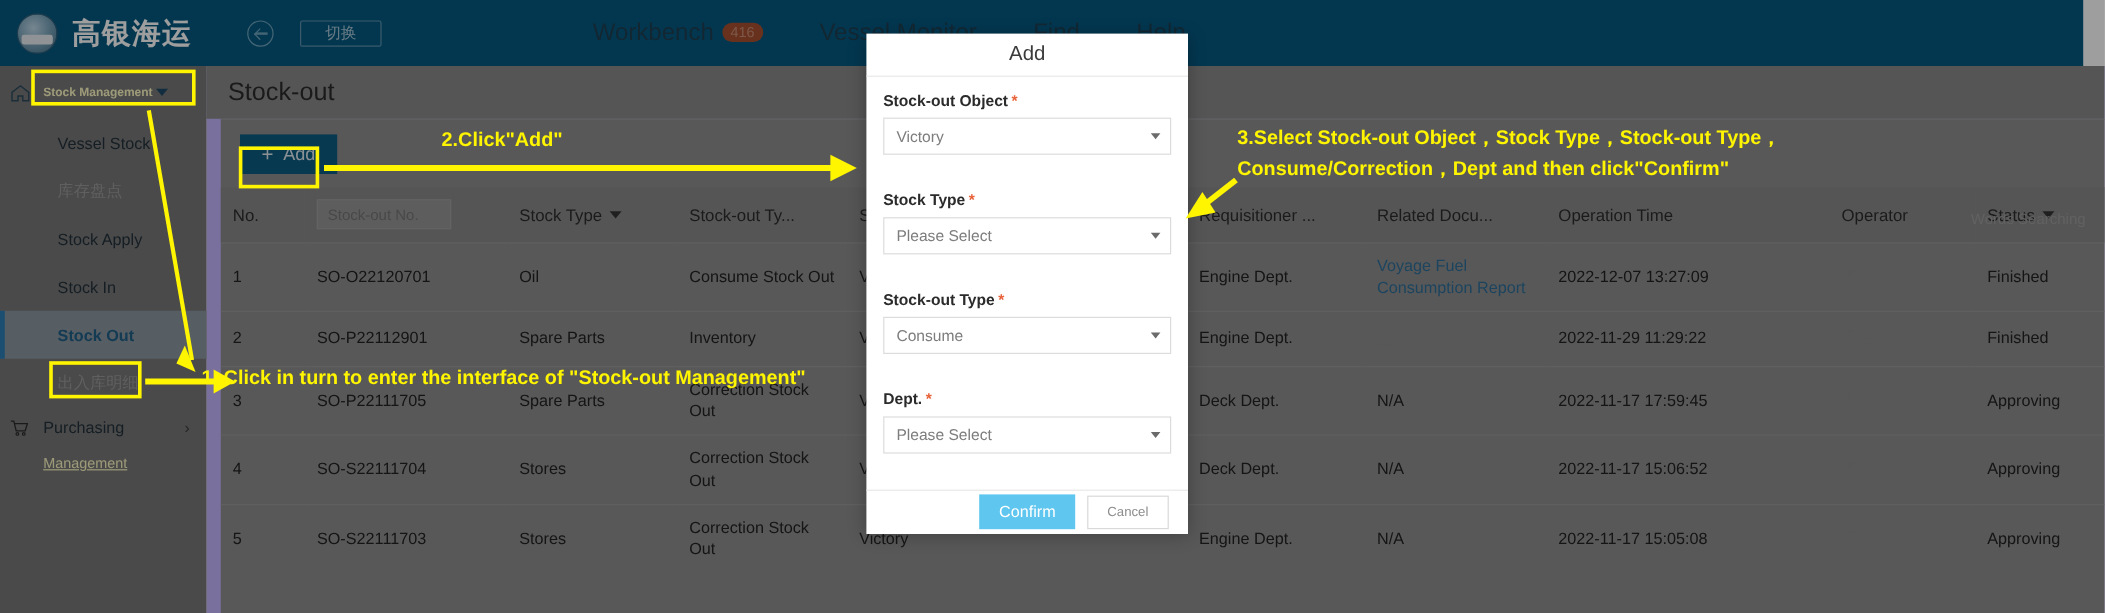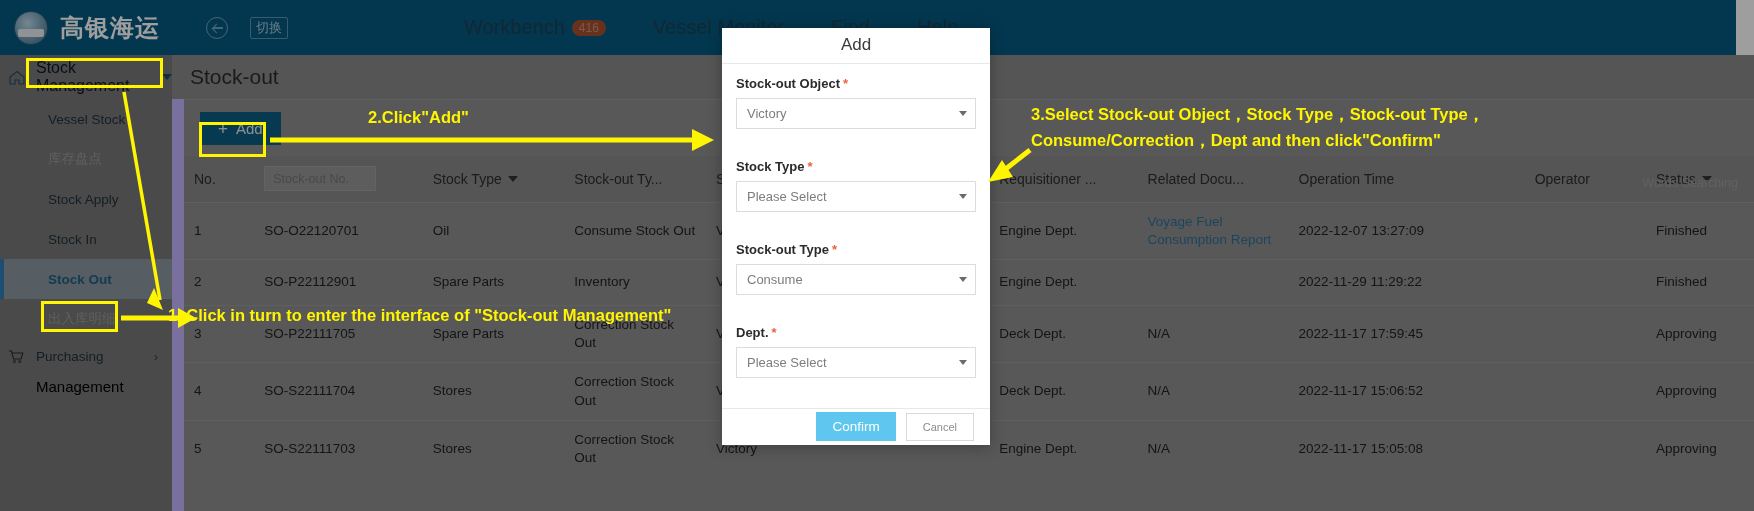--- a/index.html
+++ b/index.html
@@ -37,21 +37,21 @@
   }
   .back-circle::before{
     content:""; position:absolute; left:6px; top:9.5px; width:10px; height:1.6px; background:#6fa4bd;
   }
   .back-circle::after{
     content:""; position:absolute; left:6px; top:7px; width:6px; height:6px;
     border-left:1.6px solid #6fa4bd; border-bottom:1.6px solid #6fa4bd; transform:rotate(45deg);
   }
   .switch-tag {
     margin-left:22px; border:1px solid #5d93ad; color:#a9c8d7;
-    font-size:13px; padding:1px 5px; border-radius:2px;
+    font-size:13px; padding:1px 20px; border-radius:2px;
   }
 
   #topnav { display:flex; align-items:center; margin-left:176px; gap:47px; }
   .topnav-item { color:#1d3f52; font-size:20px; position:relative; white-space:nowrap; }
   .badge-count {
     display:inline-block; background:#a8502f; color:#c98f78; font-size:12px;
     border-radius:9px; padding:1px 7px; margin-left:7px; vertical-align:2px;
   }
   #topright { position:absolute; right:18px; top:0; height:55px; display:flex; align-items:center; gap:26px; }
   .switch-system { color:#6d93a8; font-size:16px; }
@@ -60,34 +60,34 @@
   .bell svg { display:block; }
   .expand-ico { width:20px; height:20px; }
 
   
   #sidebar {
     position:absolute; top:55px; left:0; width:172px; height:456px;
     background:#787878; z-index:5;
   }
   .side-head { height:44px; display:flex; align-items:center; padding-left:8px; }
   .home-icon { width:18px; height:17px; flex:0 0 auto; }
-  .side-head-label { color:#0f172a; font-weight:normal; font-size:16px; margin-left:10px; }
+  .side-head-label { color:#fef9c3; font-weight:bold; font-size:10px; margin-left:10px; }
   .side-chev { display:inline-block; width:0;height:0;border-left:5px solid transparent;border-right:5px solid transparent;border-top:6px solid #1d4a66; margin-left:3px; }
 
   .side-item {
     height:40px; display:flex; align-items:center; padding-left:48px;
     font-size:13.5px; color:#23313a;
   }
   .side-item.muted { color:#9a9a9a; }
   .side-item.active { background:#8c96a0; color:#1f5f86; font-weight:bold; border-left:4px solid #2d7fb5; padding-left:44px;}
   .side-group { display:flex; align-items:center; padding-left:8px; height:34px; color:#23313a; font-size:13.5px;}
   .cart-icon { width:16px; height:15px; margin-right:12px; }
   .side-group-label { }
   .side-arrow { margin-left:auto; margin-right:14px; color:#3b3b3b; font-size:13px;}
-  .side-sub { padding-left:36px; height:26px; display:flex;align-items:center; font-size:15px; color:#000000;}
+  .side-sub { padding-left:36px; height:26px; display:flex;align-items:center; font-size:12px; color:#fef9c3;text-decoration:underline;}
 
   
   #main { position:absolute; top:55px; left:172px; right:0; bottom:0; background:#c4b5fd; z-index:4; }
   #page-header { height:44px; display:flex; align-items:center; padding-left:18px; background:#8a8a8a; }
   #page-title { font-size:21px; color:#2b2b2b; }
 
   #content-card {
     position:absolute; top:44px; left:12px; right:0; bottom:0;
     background:#8f8f8f; border-top:1px solid #9a9a9a;
   }

